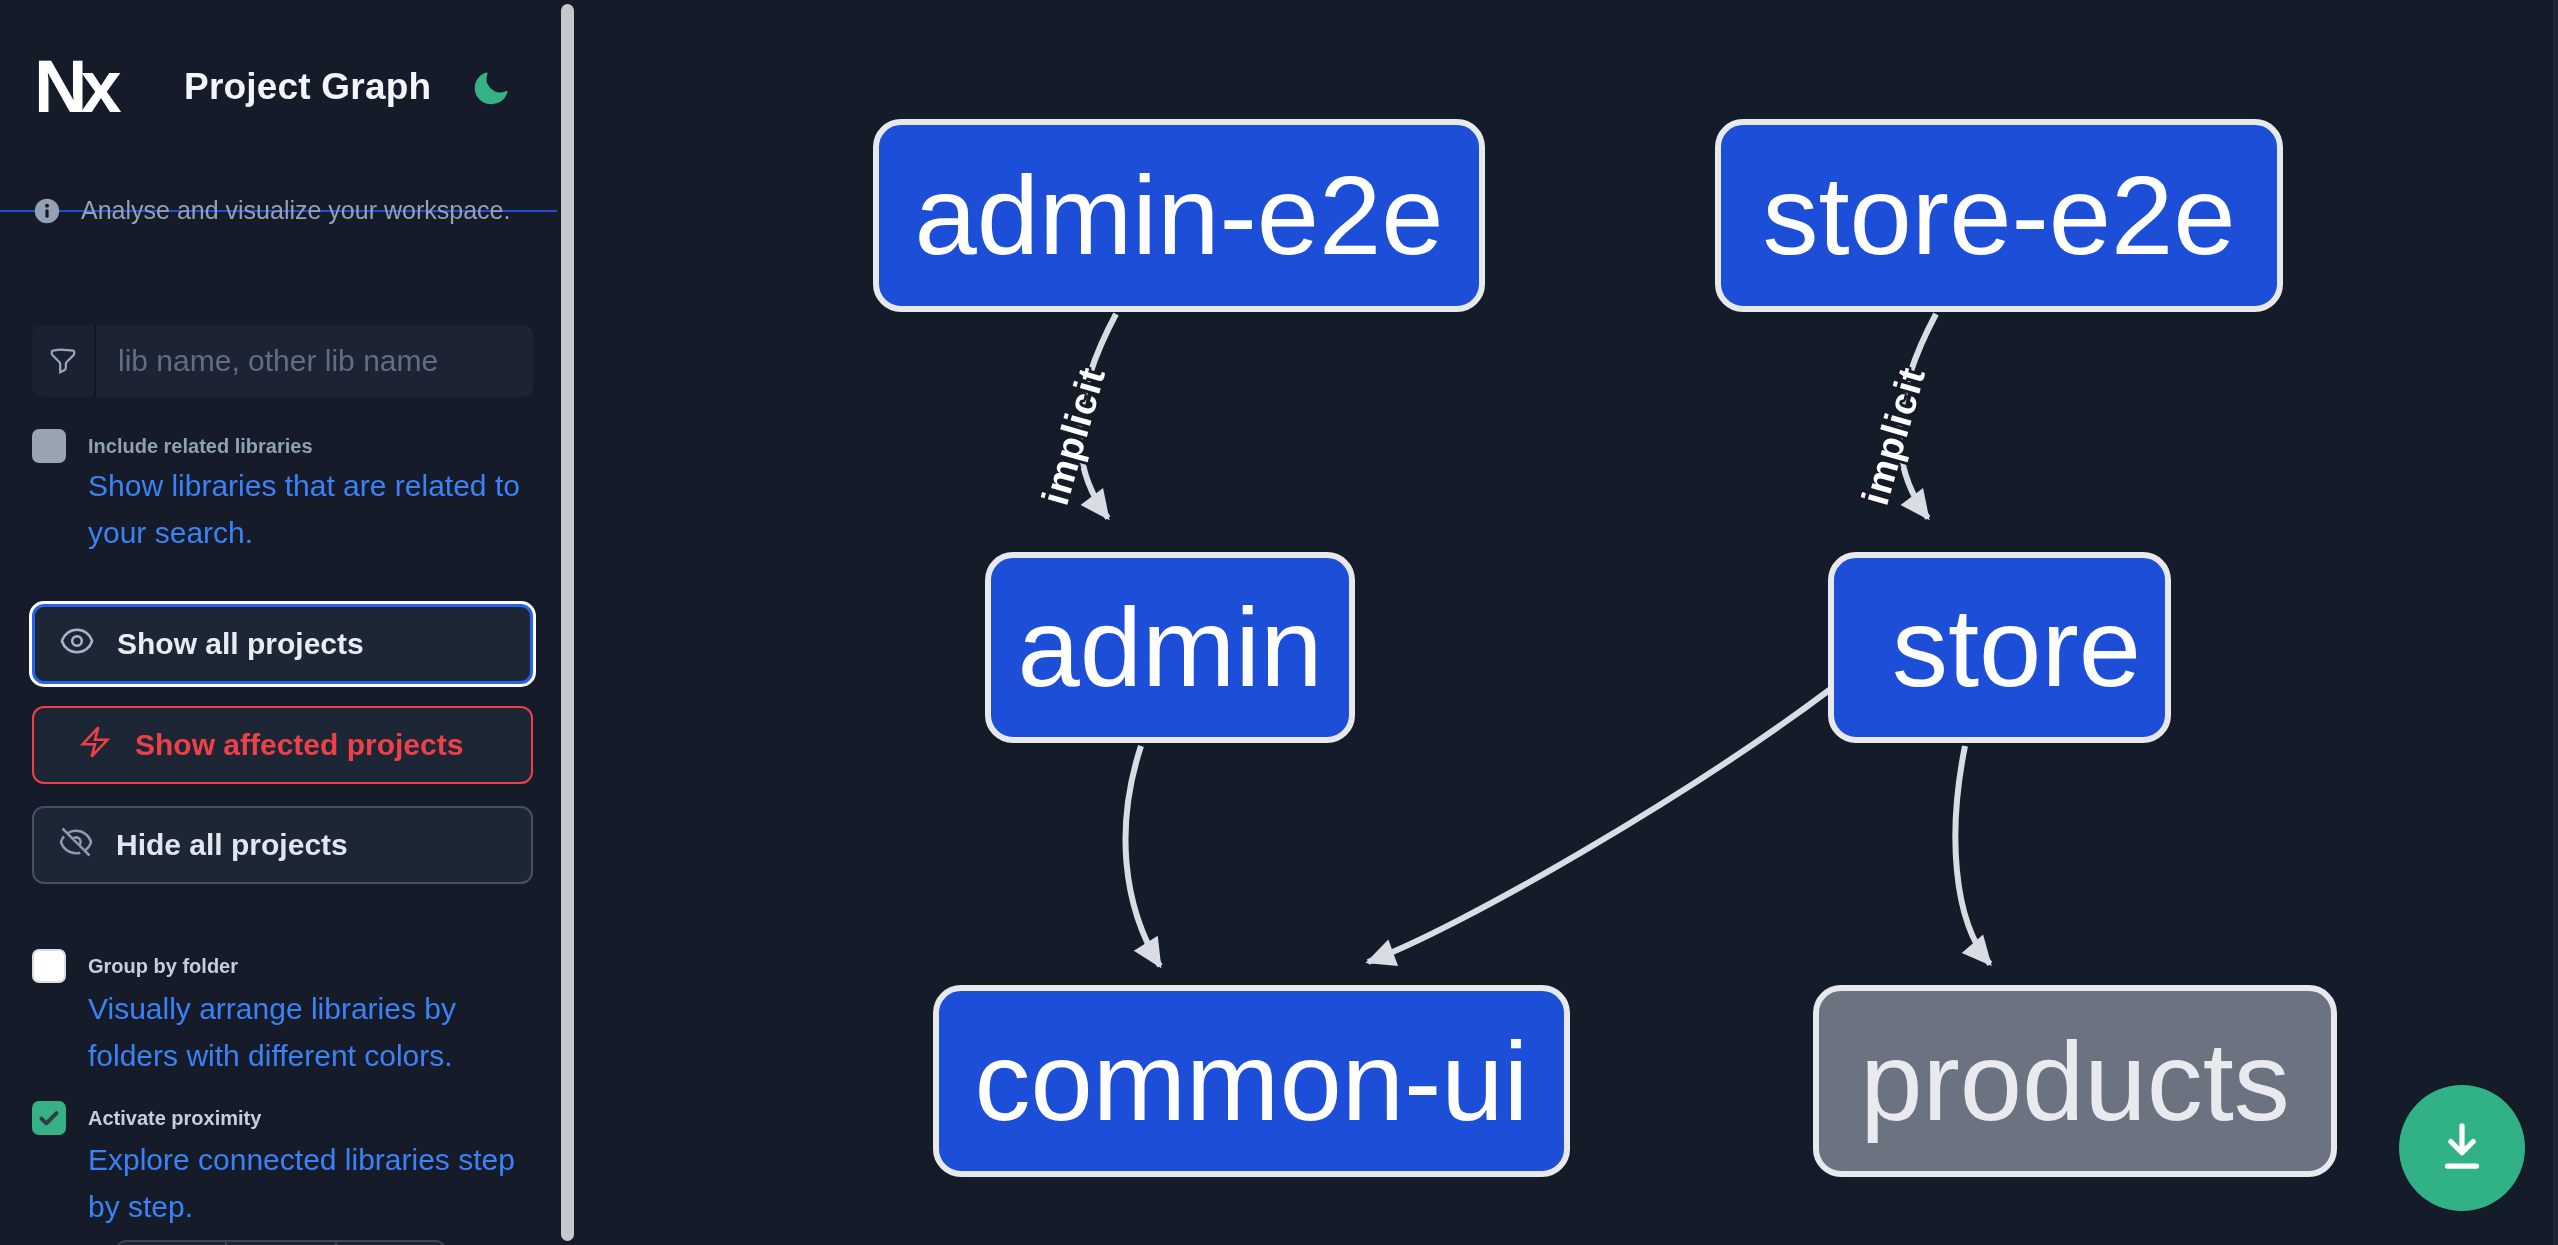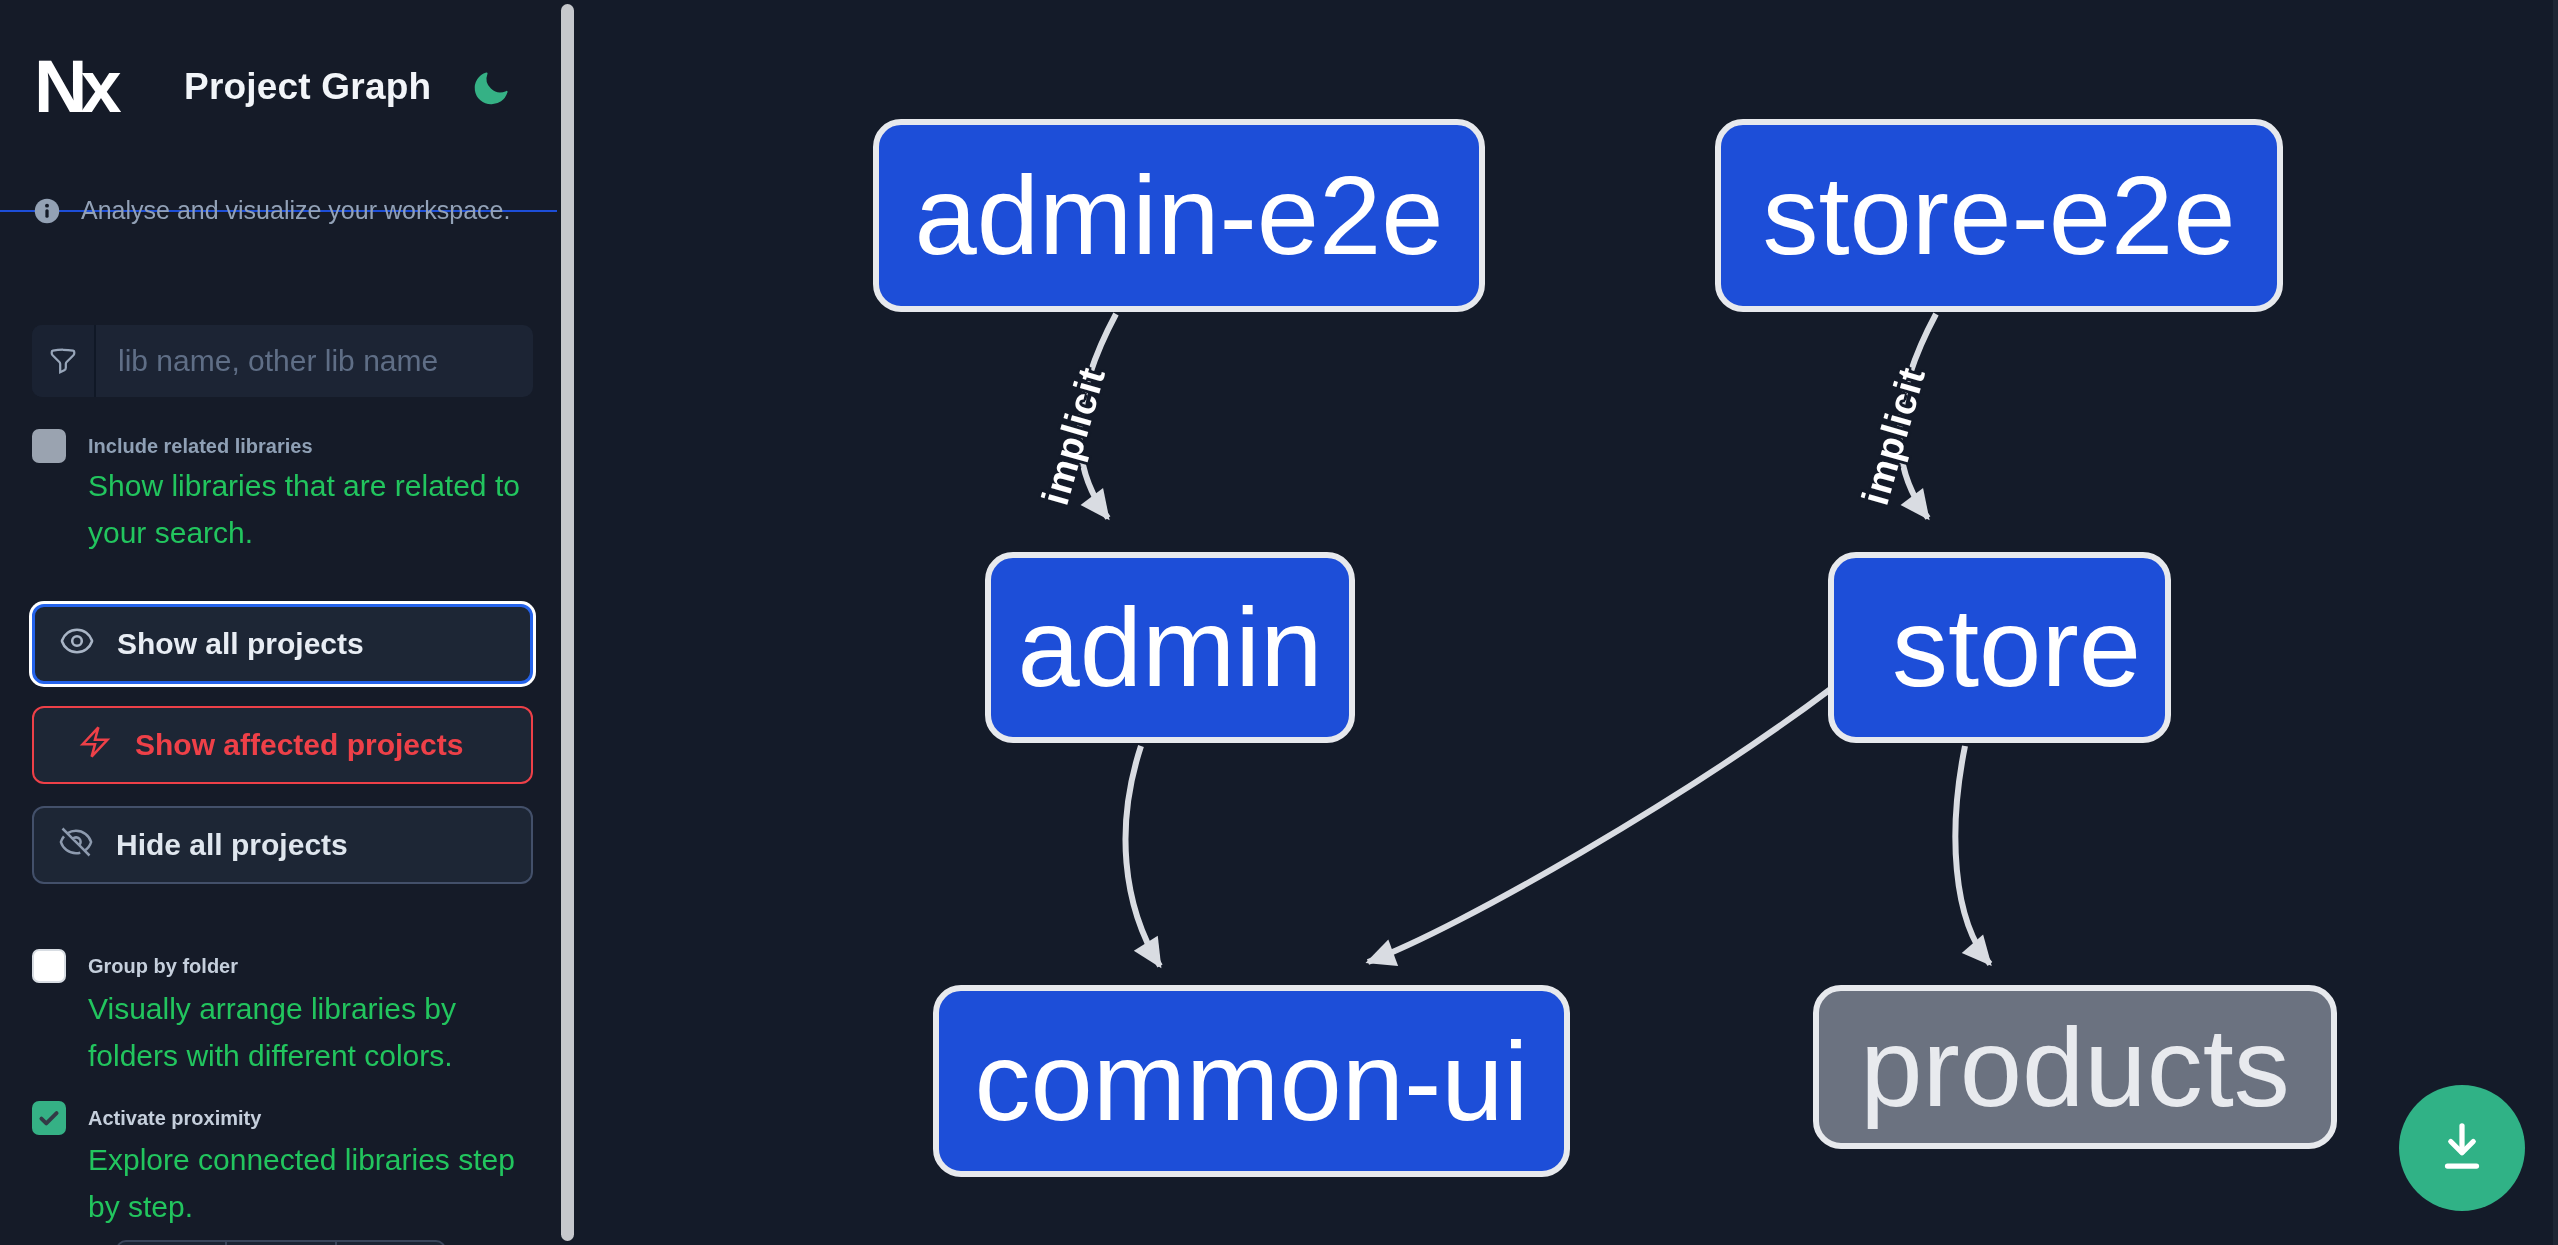--- a/index.html
+++ b/index.html
@@ -32,21 +32,21 @@
   .cbrow { position:absolute; left:32px; display:flex; align-items:flex-start; gap:22px; cursor:pointer; }
   .cbrow .cb { width:34px; height:34px; border-radius:7px; flex:0 0 34px; margin-top:1px; }
   .cb-gray  { background:#9aa3b0; }
   .cb-white { background:#ffffff; border:2px solid #d8dde3; }
   .cb-green { background:#35b185; display:flex; align-items:center; justify-content:center; }
   .cb-green svg { width:26px; height:26px; }
   .cb-label { font-size:20px; font-weight:600; line-height:36px; }
   .cb-label.dim { color:#8fa0b5; }
   .cb-label.lit { color:#c5cfdc; }
   .cb-desc { position:absolute; left:88px; width:470px; font-size:30px; line-height:47px;
-             color:#22c55e; white-space:pre-line; }
+             color:#3b82f6; white-space:pre-line; }
 
   .row-include { top:428px; }  .desc-include { top:462px; }
   .row-group   { top:948px; }  .desc-group   { top:985px; }
   .row-prox    { top:1100px; } .desc-prox    { top:1136px; }
 
   .pbtn { position:absolute; left:32px; width:501px; display:flex; align-items:center; gap:22px;
           padding:0 0 0 24px; background:#1d2635; border-radius:12px; cursor:pointer;
           font-family:"Liberation Sans", sans-serif; font-size:30px; font-weight:600; text-align:left; }
   .pbtn svg { width:36px; height:36px; flex:0 0 36px; }
   .btn-showall  { top:604px; height:80px; color:#e8edf4; border:3px solid #2563eb; box-shadow:0 0 0 3px #ffffff; }
@@ -71,21 +71,21 @@
   .gnode { position:absolute; display:flex; align-items:center; justify-content:center;
            border:6px solid #e7e9ed; border-radius:28px; color:#ffffff; font-size:112px;
            font-weight:400; letter-spacing:0px; cursor:pointer; }
   .gnode.pink { background:#1d4ed8; }
   .gnode.gray { background:#6b7280; color:#e8eaee; }
   .n-admin-e2e { left:293px;  top:119px; width:612px; height:193px; }
   .n-store-e2e { left:1135px; top:119px; width:568px; height:193px; }
   .n-admin     { left:405px;  top:552px; width:370px; height:191px; }
   .n-store     { left:1248px; top:552px; width:343px; height:191px;padding-left:34px; }
   .n-common-ui { left:353px;  top:985px; width:637px; height:192px; }
-  .n-products  { left:1233px; top:985px; width:524px; height:164px; }
+  .n-products  { left:1233px; top:985px; width:524px; height:192px; }
 
   .edge-label { position:absolute; color:#ffffff; font-size:38px; font-weight:700; letter-spacing:1px;
     transform:translate(-50%,-50%) rotate(-74deg);
     text-shadow:3px 0 0 #141b29,-3px 0 0 #141b29,0 3px 0 #141b29,0 -3px 0 #141b29,
                 2px 2px 0 #141b29,-2px -2px 0 #141b29,2px -2px 0 #141b29,-2px 2px 0 #141b29; }
   .el-1 { left:494px;  top:436px; }
   .el-2 { left:1314px; top:436px; }
 
   .dl-btn { position:absolute; left:1819px; top:1085px; width:126px; height:126px; border-radius:50%;
             background:#30b286; border:none; cursor:pointer; display:flex; align-items:center; justify-content:center; }

